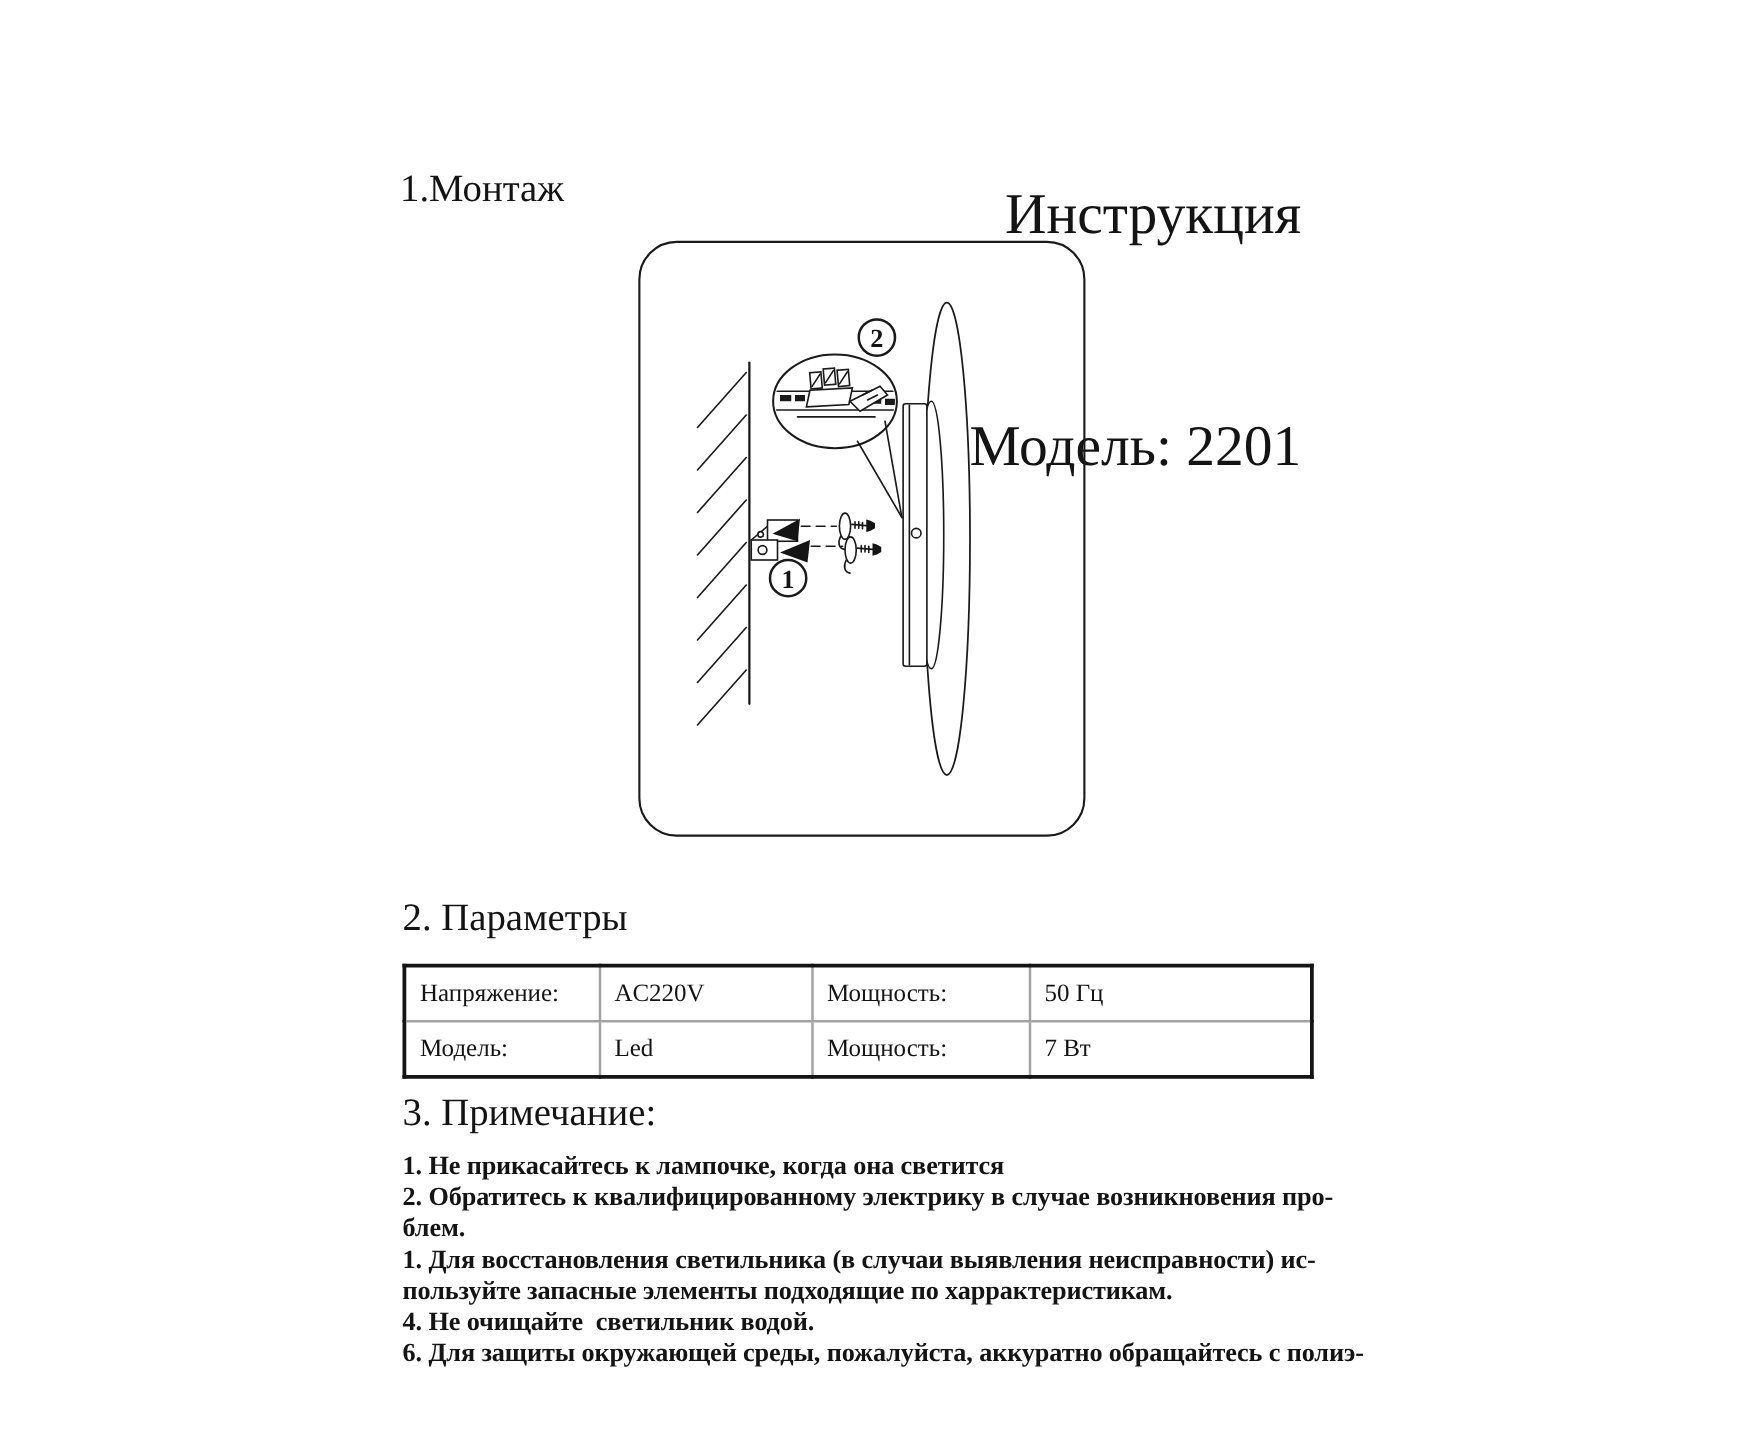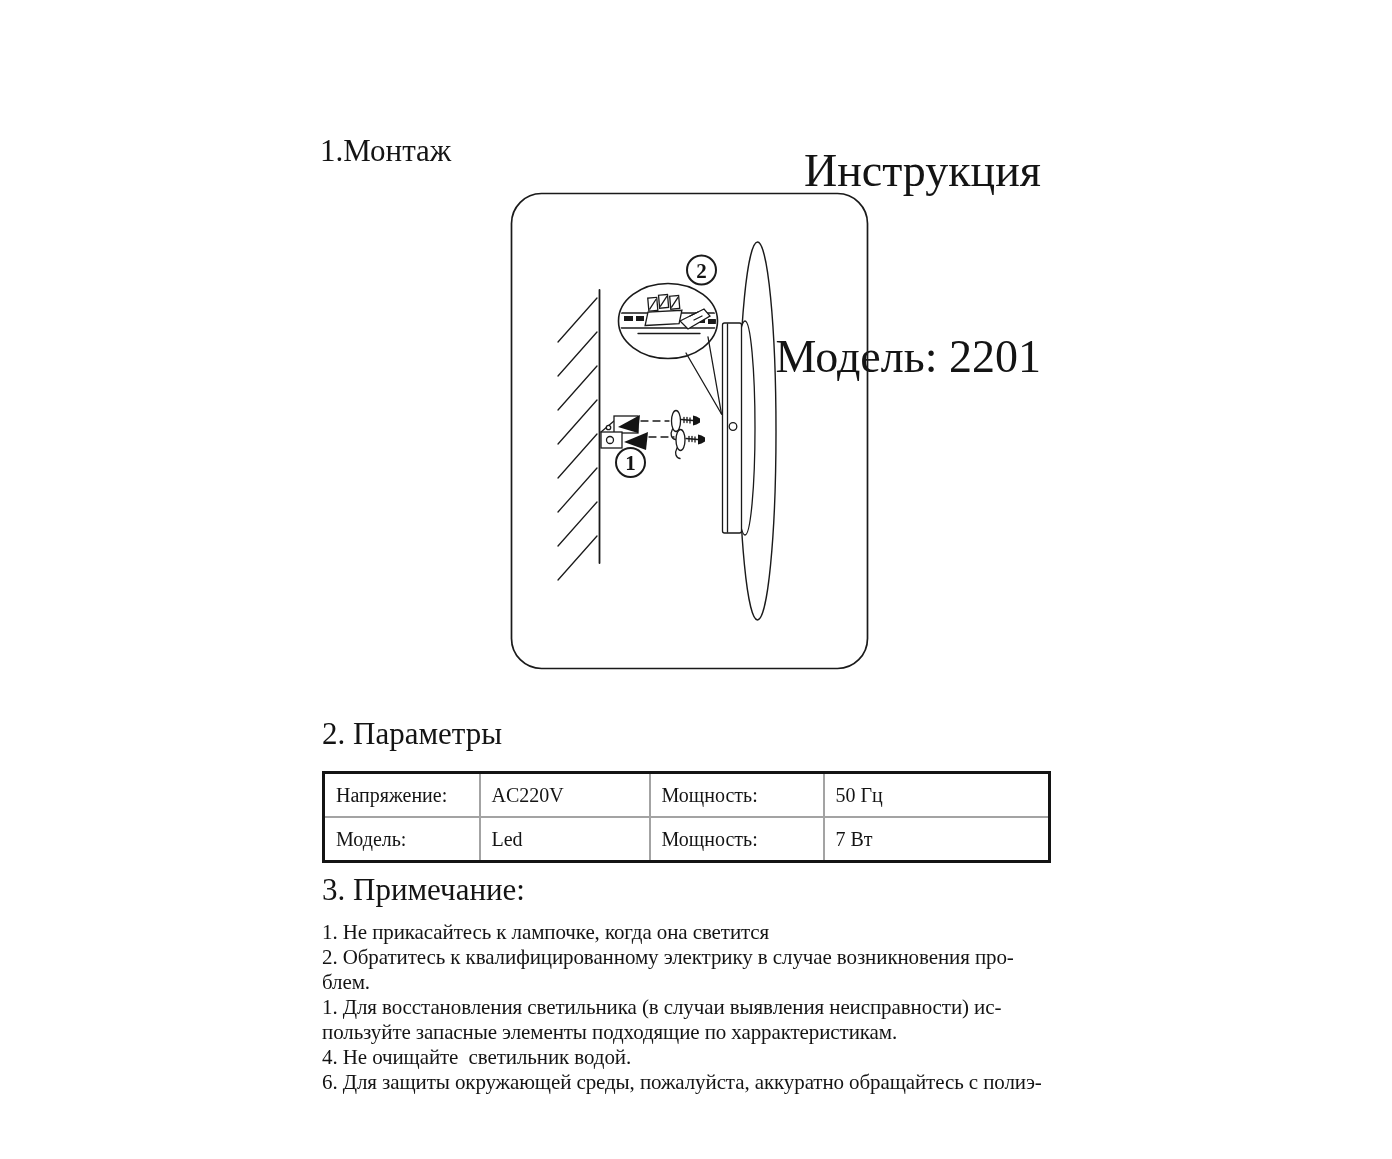--- a/index.html
+++ b/index.html
@@ -60,20 +60,21 @@
   }
 
   .notes {
     position: absolute;
     left: 322px;
     top: 920px;
     width: 760px;
     font-size: 21px;
     line-height: 25px;
     letter-spacing: -0.1px;
+    font-weight: bold;
   }
   .note-line { white-space: pre; }
 
   svg text.badge-num {
     font-family: "Liberation Serif", "DejaVu Serif", serif;
     font-size: 21px;
     font-weight: bold;
     fill: #141414;
   }
 </style>

